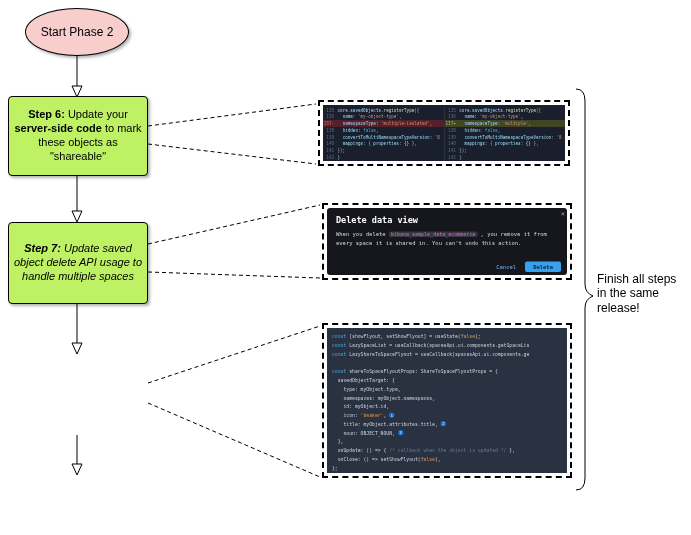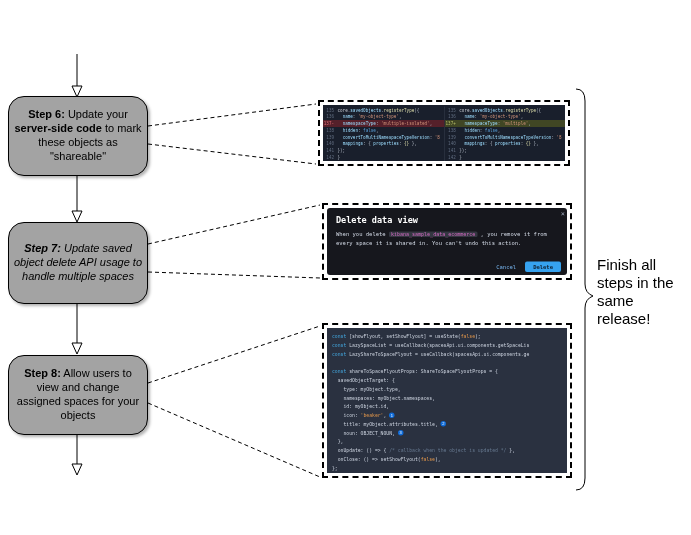--- a/index.html
+++ b/index.html
@@ -4,21 +4,21 @@
 <style>
   html,body{margin:0;padding:0;background:#ffffff;}
   #canvas{position:relative;width:691px;height:535px;background:#ffffff;overflow:hidden;
           font-family:"Liberation Sans",sans-serif;}
   #overlay{position:absolute;left:0;top:0;width:691px;height:535px;z-index:1;pointer-events:none;}
 
   
   .ellipse{position:absolute;border:1px solid #000;border-radius:50%;
            background:#f8cecc;display:flex;align-items:center;justify-content:center;
            font-size:12px;color:#000;box-shadow:2px 2px 3px rgba(0,0,0,.3);z-index:2;}
-  .stepbox{position:absolute;border:1px solid #000;border-radius:16px;background:#a3a3a3;
+  .stepbox{position:absolute;border:1px solid #000;border-radius:4px;background:#bef264;
            display:flex;align-items:center;justify-content:center;text-align:center;
            font-size:11px;line-height:1.27;color:#000;padding:4px 5px;box-sizing:border-box;
            box-shadow:2px 2px 3px rgba(0,0,0,.3);z-index:2;}
   .bold{font-weight:bold;}
 
   
   .frame{position:absolute;border:2px dashed #000;box-sizing:border-box;background:#fff;z-index:2;}
   .shot{position:absolute;left:3px;top:3px;right:3px;bottom:3px;overflow:hidden;}
 
   
@@ -62,21 +62,21 @@
   .flyout .tk-d{color:#ccd3df;}
   .flyout .tk-k{color:#43a8e0;}
   .flyout .tk-s{color:#e2964a;}
   .flyout .tk-o{color:#e2964a;}
   .flyout .tk-c{color:#66788f;}
   .num-badge{display:inline-flex;width:11px;height:11px;border-radius:50%;background:#0f6bd8;
              color:#fff;font-size:8px;align-items:center;justify-content:center;
              font-family:"Liberation Sans",sans-serif;}
 
   
-  #note{position:absolute;left:597px;top:256px;width:92px;font-size:15px;line-height:1.2;
+  #note{position:absolute;left:597px;top:272px;width:92px;font-size:12px;line-height:1.2;
         color:#000;z-index:2;}
 </style>
 </head>
 <body>
 
 <div id="canvas">
 
   <svg id="overlay" viewBox="0 0 691 535">
     <g stroke="#000" stroke-width="1" fill="none">
       <line x1="77" y1="54" x2="77" y2="86"></line>
@@ -92,32 +92,32 @@
       <line x1="148" y1="126" x2="316" y2="104"></line>
       <line x1="148" y1="144" x2="316" y2="164"></line>
       <line x1="148" y1="244" x2="320" y2="205"></line>
       <line x1="148" y1="272" x2="320" y2="278"></line>
       <line x1="148" y1="383" x2="320" y2="326"></line>
       <line x1="148" y1="403" x2="320" y2="477"></line>
     </g>
     <path d="M576 89 Q585 89 585 101 L585 284 Q585 293 593 296 Q585 299 585 308 L585 478 Q585 490 576 490" stroke="#000" stroke-width="1" fill="none"></path>
   </svg>
 
+  <div class="ellipse" style="left:25px;top:8px;width:102px;height:46px;">
+    <span>Start Phase 2</span>
+  </div>
 
   <div class="stepbox" style="left:8px;top:96px;width:140px;height:80px;">
     <span><span class="bold">Step 6:</span><span> Update your </span><span class="bold">server-side code</span><span> to mark these objects as "shareable"</span></span>
   </div>
 
   <div class="stepbox" style="left:8px;top:222px;width:140px;height:82px;font-style:italic;">
     <span><span class="bold">Step 7:</span><span> Update saved object delete API usage to handle multiple spaces</span></span>
   </div>
 
-  <div class="stepbox" style="left:8px;top:355px;width:140px;height:80px;">
-    <span><span class="bold">Step 8:</span><span> Allow users to view and change assigned spaces for your objects</span></span>
-  </div>
 
 
   <div class="frame" style="left:318px;top:100px;width:252px;height:66px;">
     <div class="shot" id="shot1-code">
       <div class="scaled" id="shot1-inner">
         <div class="diffpane">
             <div class="cl"><span class="ln">135</span><span class="tk-d">core</span><span class="tk-p">.</span><span class="tk-b">savedObjects</span><span class="tk-p">.</span><span class="tk-y">registerType</span><span class="tk-p">({</span></div>
             <div class="cl"><span class="ln">136</span><span class="tk-d">  </span><span class="tk-b">name</span><span class="tk-p">: </span><span class="tk-s">'my-object-type'</span><span class="tk-p">,</span></div>
             <div class="cl hl-del"><span class="ln">137-</span><span class="tk-d">  </span><span class="tk-b">namespaceType</span><span class="tk-p">: </span><span class="tk-s">'multiple-isolated'</span><span class="tk-p">,</span></div>
             <div class="cl"><span class="ln">138</span><span class="tk-d">  </span><span class="tk-b">hidden</span><span class="tk-p">: </span><span class="tk-k">false</span><span class="tk-p">,</span></div>

